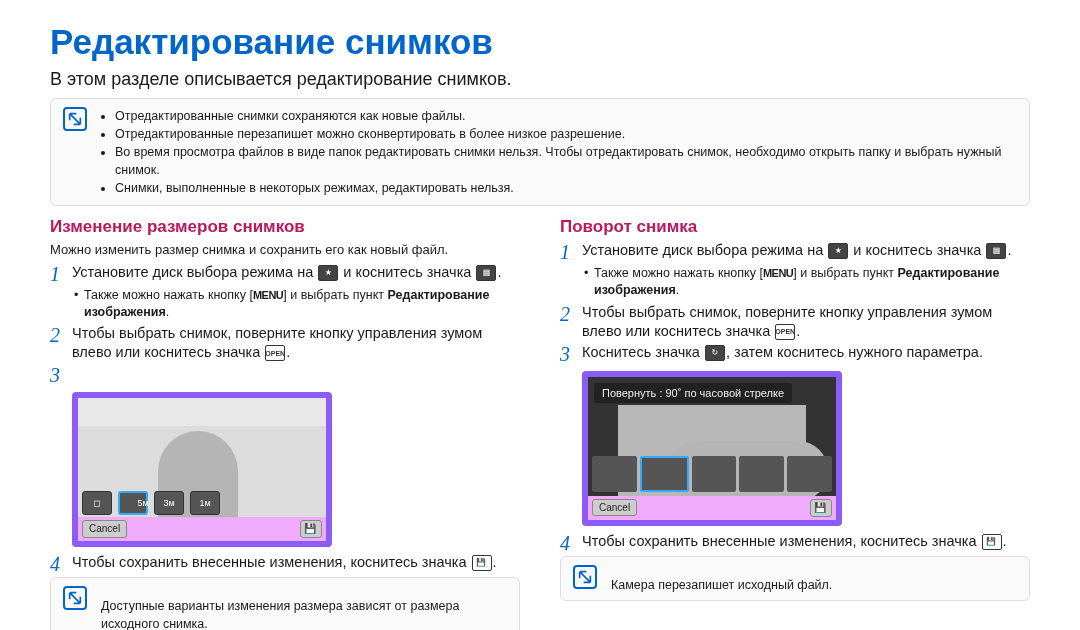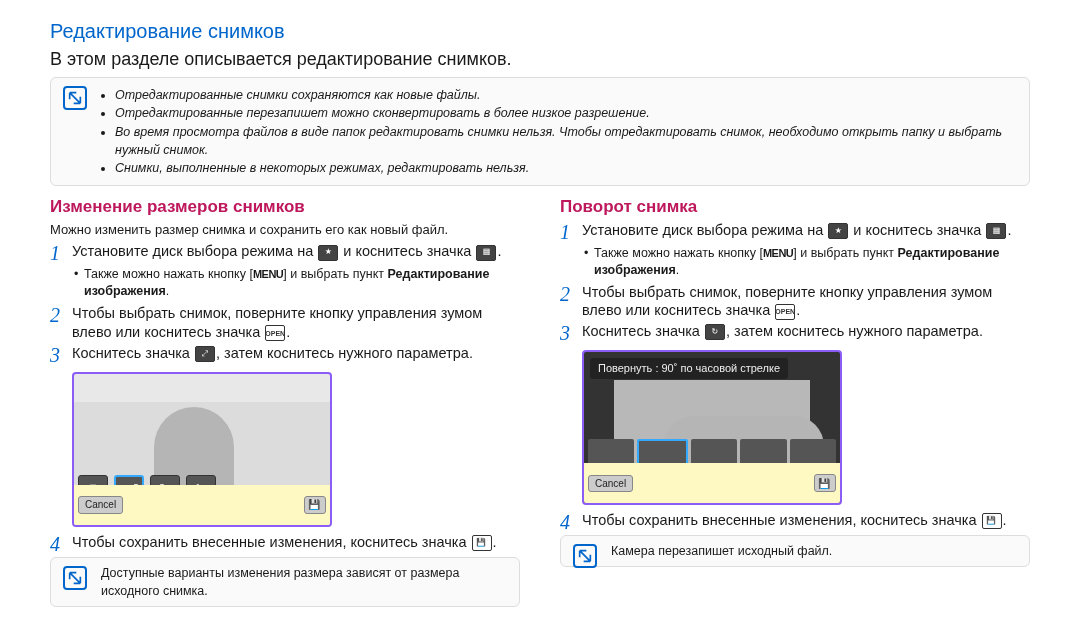--- a/index.html
+++ b/index.html
@@ -6,68 +6,68 @@
   body {
     width: 1080px;
     height: 630px;
     font-family: "Segoe UI", Arial, sans-serif;
     color: #1a1a1a;
     background: #fff;
     padding: 18px 50px 0 50px;
     font-size: 13.5px;
     line-height: 1.35;
   }
-  h1 { color:#0066cc; font-size:20px; font-weight:400; margin-bottom:2px; }
+  h1 { color:#0066cc; font-size:35px; font-weight:700; margin-bottom:2px; }
   .intro { font-size:18px; margin-bottom:6px; }
   .note-box {
     border:1px solid #ddd; border-radius:6px;
     padding:8px 12px 8px 50px; position:relative;
     font-size:12.5px; line-height:1.45; margin-bottom:10px;
     background:#fafafa;
   }
-  .note-box.small { padding:6px 12px 6px 50px; }
+  .note-box.small { padding:19px 12px 6px 50px; }
   .note-icon {
     position:absolute; left:12px; top:8px;
     width:24px; height:24px; border:2px solid #0066cc; border-radius:4px;
     display:flex; align-items:center; justify-content:center;
   }
   .note-icon svg { width:16px; height:16px; }
-  .note-box ul { list-style:disc; padding-left:14px;font-style:italic; }
+  .note-box ul { list-style:disc; padding-left:14px; }
   .columns { display:flex; gap:40px; }
   .col { flex:1; }
   h2 { color:#be185d; font-size:17px; font-weight:700; margin-bottom:2px; }
   .subp { font-size:13px; margin-bottom:4px; }
   .step { display:flex; margin-bottom:2px; }
   .step-num { color:#0066cc; font-size:20px; font-style:italic; font-weight:400; width:22px; flex-shrink:0; line-height:1.1; font-family:Georgia,serif; }
   .step-body { font-size:14.5px; line-height:1.3; }
   .sub-bullet { font-size:12.5px; padding-left:34px; position:relative; margin-bottom:4px; }
   .sub-bullet::before { content:"•"; position:absolute; left:24px; }
   .inline-icon {
     display:inline-flex; align-items:center; justify-content:center;
     width:20px; height:16px; border:1px solid #333; border-radius:2px;
     background:#444; color:#fff; font-size:8px; vertical-align:middle;
     margin:0 1px;
   }
   .inline-icon.light { background:#fff; color:#333; }
   .menu-label { font-size:11px; font-weight:700; letter-spacing:-0.5px; }
   .open-label { font-size:7px; font-weight:700; }
   .screenshot {
-    border:2px solid #8b5cf6; border-radius:4px;
+    border:6px solid #8b5cf6; border-radius:4px;
     width:260px; height:155px; margin:6px 0 6px 22px;
     background:#e8e8e8; position:relative; overflow:hidden;
   }
   .sc-header {
     background:#222; color:#eee; font-size:11px;
     padding:3px 8px; border-radius:3px;
     position:absolute; top:6px; left:6px;
   }
   .sc-body { position:absolute; top:28px; left:0; right:0; bottom:24px; background:#dcdcdc; }
   .sc-footer {
-    position:absolute; bottom:0; left:0; right:0; height:40px;
-    background:#fef9c3; display:flex; align-items:center;
+    position:absolute; bottom:0; left:0; right:0; height:24px;
+    background:#f0abfc; display:flex; align-items:center;
   }
   .sc-cancel {
     background:#ccc; border:1px solid #888; border-radius:3px;
     font-size:10px; padding:1px 6px; margin-left:4px; color:#222;
   }
   .sc-save {
     background:#ccc; border:1px solid #888; border-radius:3px;
     width:22px; height:18px; margin-left:auto; margin-right:4px;
     display:flex; align-items:center; justify-content:center; font-size:10px;
   }
@@ -141,24 +141,20 @@
       <span class="step-body">
         <span>Чтобы выбрать снимок, поверните кнопку управления зумом влево или коснитесь значка </span>
         <span class="inline-icon light">
             <span class="open-label">OPEN</span>
           </span><span>.</span>
       </span>
     </div>
 
     <div class="step">
       <span class="step-num">3</span>
-      <span class="step-body">
-        <span>Коснитесь значка </span>
-        <span class="inline-icon">⤢</span><span>, затем коснитесь нужного параметра.</span>
-      </span>
     </div>
 
     <div class="screenshot">
       <div class="sc-body">
           <div class="silhouette"></div>
         </div>
       <div class="sc-size-row">
         <div class="sc-size-btn">◻</div>
         <div class="sc-size-btn sel">5м</div>
         <div class="sc-size-btn">3м</div>

